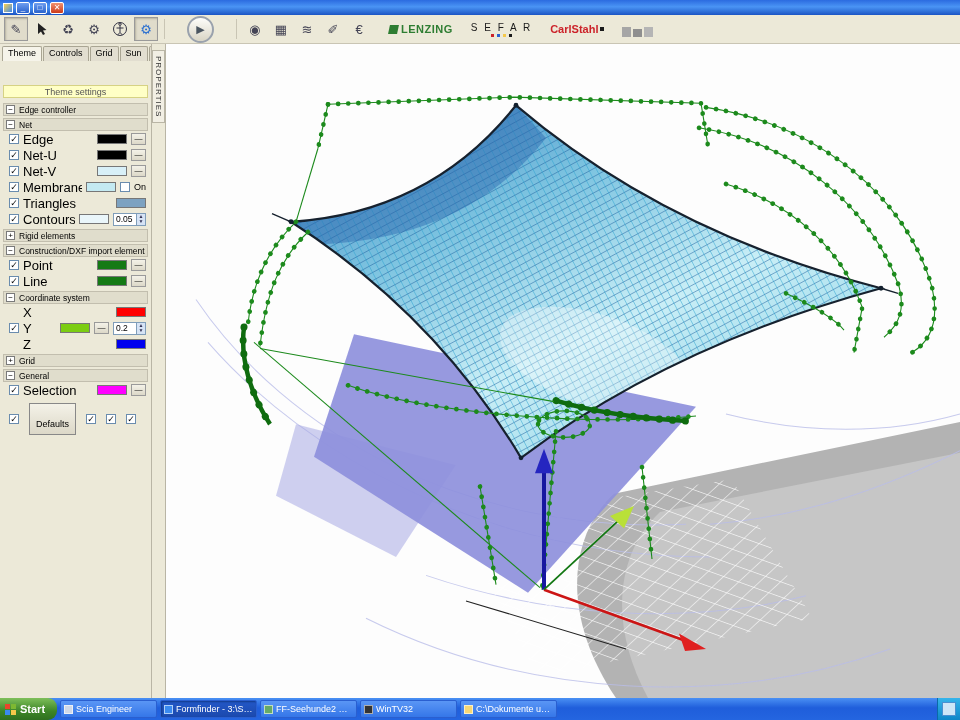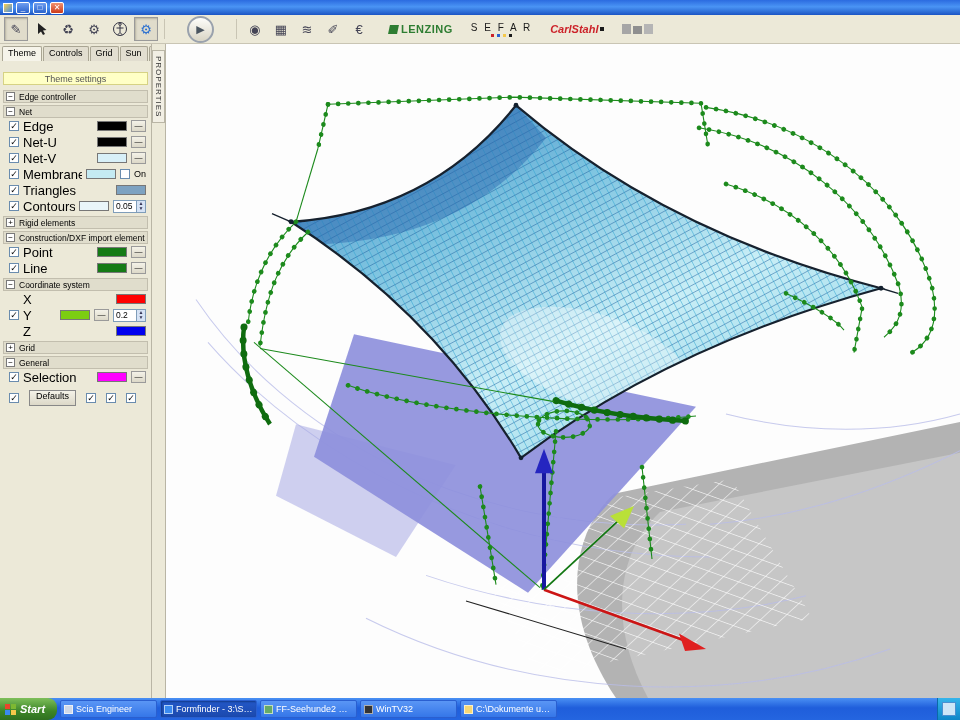--- a/index.html
+++ b/index.html
@@ -17,73 +17,73 @@
   .menubar{height:14px;display:flex;align-items:center;gap:13px;padding:0 6px;background:#ece9d8;border-bottom:1px solid #d8d4c4;flex:none}
   .menubar span{font-size:10px}
 
   
   .toolbar{height:29px;display:flex;align-items:center;gap:2px;padding:0 4px;background:#ece9d8;border-bottom:1px solid #c9c5b4;flex:none}
   .tbtn{width:24px;height:24px;border:1px solid transparent;display:flex;align-items:center;justify-content:center;font-size:13px;color:#445;background:transparent;flex:none}
   .tbtn.pressed{border:1px solid #9a9a9a;background:#e0dccb;box-shadow:inset 1px 1px 2px #b5b1a1}
   .tbtn.blue{color:#2a6fd0}
   .sep{width:1px;height:20px;background:#c9c5b4;margin:0 4px;flex:none}
   .playbtn{width:27px;height:27px;border-radius:50%;border:2px solid #9aa2ad;background:linear-gradient(#fdfdfa,#d9d5c5);color:#4a5560;display:flex;align-items:center;justify-content:center;font-size:11px;margin:0 16px;flex:none}
-  .logos{display:flex;align-items:center;gap:18px;margin-left:16px}
+  .logos{display:flex;gap:18px;margin-left:16px}
   .logo-lenzing{display:flex;align-items:center;gap:3px;color:#2e7d32;font-weight:bold;font-size:11px;letter-spacing:.5px}
   .lenzing-mark{width:9px;height:9px;background:#2e7d32;transform:skewX(-12deg)}
   .logo-sefar{display:flex;flex-direction:column;align-items:center}
   .logo-sefar span{font-size:10px;font-weight:normal;letter-spacing:2px;color:#1a1a1a}
   .sefar-dots{display:flex;gap:3px;margin-top:1px}
   .sefar-dots i{width:3px;height:3px;display:block}
-  .logo-carlstahl{color:#cc2229;font-weight:bold;font-style:italic;font-size:11px;display:flex;align-items:center;gap:2px}
+  .logo-carlstahl{color:#cc2229;font-weight:bold;font-size:11px;display:flex;align-items:center;gap:2px}
   .cs-dot{width:4px;height:4px;background:#1a1a1a;display:inline-block}
   .logo4{display:flex;gap:2px;align-items:flex-end}
   .logo4 i{display:block;background:#a6a6a6}
   .logo4 i:nth-child(1){width:9px;height:10px}
   .logo4 i:nth-child(2){width:9px;height:8px;background:#8f8f8f}
   .logo4 i:nth-child(3){width:9px;height:10px;background:#b5b5b5}
 
   
   .main{flex:1;display:flex;min-height:0}
   .panel{width:152px;background:#ece9d8;border-right:1px solid #b9b5a5;padding:2px 2px 0 2px;display:flex;flex-direction:column;overflow:hidden;flex:none}
   .tabs{display:flex;height:15px;margin-bottom:10px}
   .tab{padding:1px 5px 0;font-size:9px;border:1px solid #a9a593;border-bottom:none;background:#e2ded0;border-radius:2px 2px 0 0;margin-right:1px;white-space:nowrap}
   .tab.active{background:#f6f4ea}
-  .banner{background:#ffffc6;border:1px solid #d6d284;text-align:center;font-size:9px;height:13px;line-height:12px;margin:1px 1px 3px;color:#555}
+  .banner{background:#ffffc6;border:1px solid #d6d284;text-align:center;font-size:9px;height:13px;line-height:12px;margin:14px 1px 3px;color:#555}
   .sechdr{display:flex;align-items:center;gap:4px;height:13px;background:#e0ddcc;border:1px solid #c2beae;padding:0 2px;margin:2px 1px 0;flex:none}
   .sechdr span.lbl{font-size:8.5px;white-space:nowrap;overflow:hidden}
   .pmbox{width:9px;height:9px;border:1px solid #7a7a7a;background:#fff;font-size:8px;line-height:7px;text-align:center;flex:none}
   .prow{display:flex;align-items:center;height:16px;padding:0 3px 0 7px;gap:4px;flex:none}
   .cb{width:10px;height:10px;border:1px solid #6a8cae;background:#fff;font-size:9px;line-height:8px;text-align:center;color:#111;flex:none}
   .cbspace{width:10px;flex:none}
   .plabel{flex:1;font-size:13px;white-space:nowrap;overflow:hidden}
   .plabel.sm{flex:none;font-size:9px}
   .swatch{width:30px;height:10px;border:1px solid #777;flex:none}
   .linebtn{width:15px;height:12px;border:1px solid #9a9a9a;background:linear-gradient(#f4f2e8,#dcd8c8);font-size:8px;line-height:10px;text-align:center;flex:none}
   .spin{width:33px;height:13px;border:1px solid #7f9db9;background:#fff;display:flex;align-items:stretch;flex:none}
   .spin .val{flex:1;font-size:8.5px;line-height:11px;padding-left:2px}
   .spin .arrows{width:9px;display:flex;flex-direction:column;border-left:1px solid #7f9db9}
   .spin .arrows span{flex:1;font-size:5px;line-height:5px;text-align:center;background:#d6e3f5;color:#335}
   .panel-bottom{display:flex;align-items:center;gap:10px;padding:5px 7px;flex:none}
-  .defaults{height:16px;font-size:9px;border:1px solid #888;background:linear-gradient(#f4f2e8,#dcd8c8);padding:0 6px}
+  .defaults{height:16px;font-size:9px;border:1px solid #888;background:linear-gradient(#f4f2e8,#dcd8c8);padding:15px 6px}
   .props-strip{width:14px;border-right:1px solid #b9b5a5;background:#ece9d8;display:flex;justify-content:center;padding-top:6px;flex:none}
   .props-strip span{writing-mode:vertical-rl;font-size:8px;letter-spacing:1px;color:#333;border:1px solid #b9b5a5;background:#f2efe4;padding:5px 1px;height:fit-content}
   .viewport{flex:1;background:#fdfdfd;position:relative;min-width:0}
   .viewport svg{display:block;width:100%;height:100%}
 
   
   .gl{fill:none;stroke:#1c8a1c;stroke-width:1.1}
   .gd{fill:none;stroke:#1c8a1c;stroke-width:4.6;stroke-dasharray:0.1 10;stroke-linecap:round}
   .glt{fill:none;stroke:#0f6c0f;stroke-width:4.5}
   .gdt{fill:none;stroke:#0f6c0f;stroke-width:7;stroke-dasharray:0.1 13;stroke-linecap:round}
   .wire{fill:none;stroke:#b9bde8;stroke-width:1;opacity:.8}
 
   
   .taskbar{height:22px;background:linear-gradient(180deg,#4a90f4,#1f5edb 45%,#2465e0);display:flex;align-items:center;gap:3px;flex:none}
-  .startbtn{height:22px;background:linear-gradient(180deg,#7ebf5a,#3c8527 60%,#2f7020);color:#fff;font-weight:bold;font-style:italic;font-size:11px;display:flex;align-items:center;gap:4px;padding:0 12px 0 5px;border-radius:0 9px 9px 0;flex:none}
+  .startbtn{height:22px;background:linear-gradient(180deg,#7ebf5a,#3c8527 60%,#2f7020);color:#fff;font-weight:bold;font-size:11px;display:flex;align-items:center;gap:4px;padding:0 12px 0 5px;border-radius:0 9px 9px 0;flex:none}
   .winflag{width:11px;height:11px;display:grid;grid-template-columns:5px 5px;grid-template-rows:5px 5px;gap:1px;flex:none}
   .winflag i{display:block}
   .winflag i:nth-child(1){background:#e8452c}.winflag i:nth-child(2){background:#7db832}
   .winflag i:nth-child(3){background:#3a8af0}.winflag i:nth-child(4){background:#f4c84a}
   .taskbtn{height:18px;width:97px;background:linear-gradient(180deg,#5a96f5,#3576e8);border:1px solid #2a5fd0;border-radius:2px;color:#fff;font-size:9px;display:flex;align-items:center;gap:3px;padding:0 3px;overflow:hidden;white-space:nowrap;flex:none}
   .taskbtn.active{background:linear-gradient(180deg,#2358c8,#1b49ad);box-shadow:inset 1px 1px 2px #123a8a}
   .taskbtn span{overflow:hidden;text-overflow:ellipsis}
   .ticon{width:9px;height:9px;flex:none;border:1px solid rgba(255,255,255,.6)}
   .ic-scia{background:#cfd8e8}.ic-ff{background:#3a8af0}.ic-shot{background:#66aa66}.ic-tv{background:#333}.ic-folder{background:#f7d774}
   .tray{margin-left:auto;height:22px;background:linear-gradient(180deg,#35b4ea,#0f86c8);border-left:1px solid #0a6aa8;display:flex;align-items:center;padding:0 4px;flex:none}

